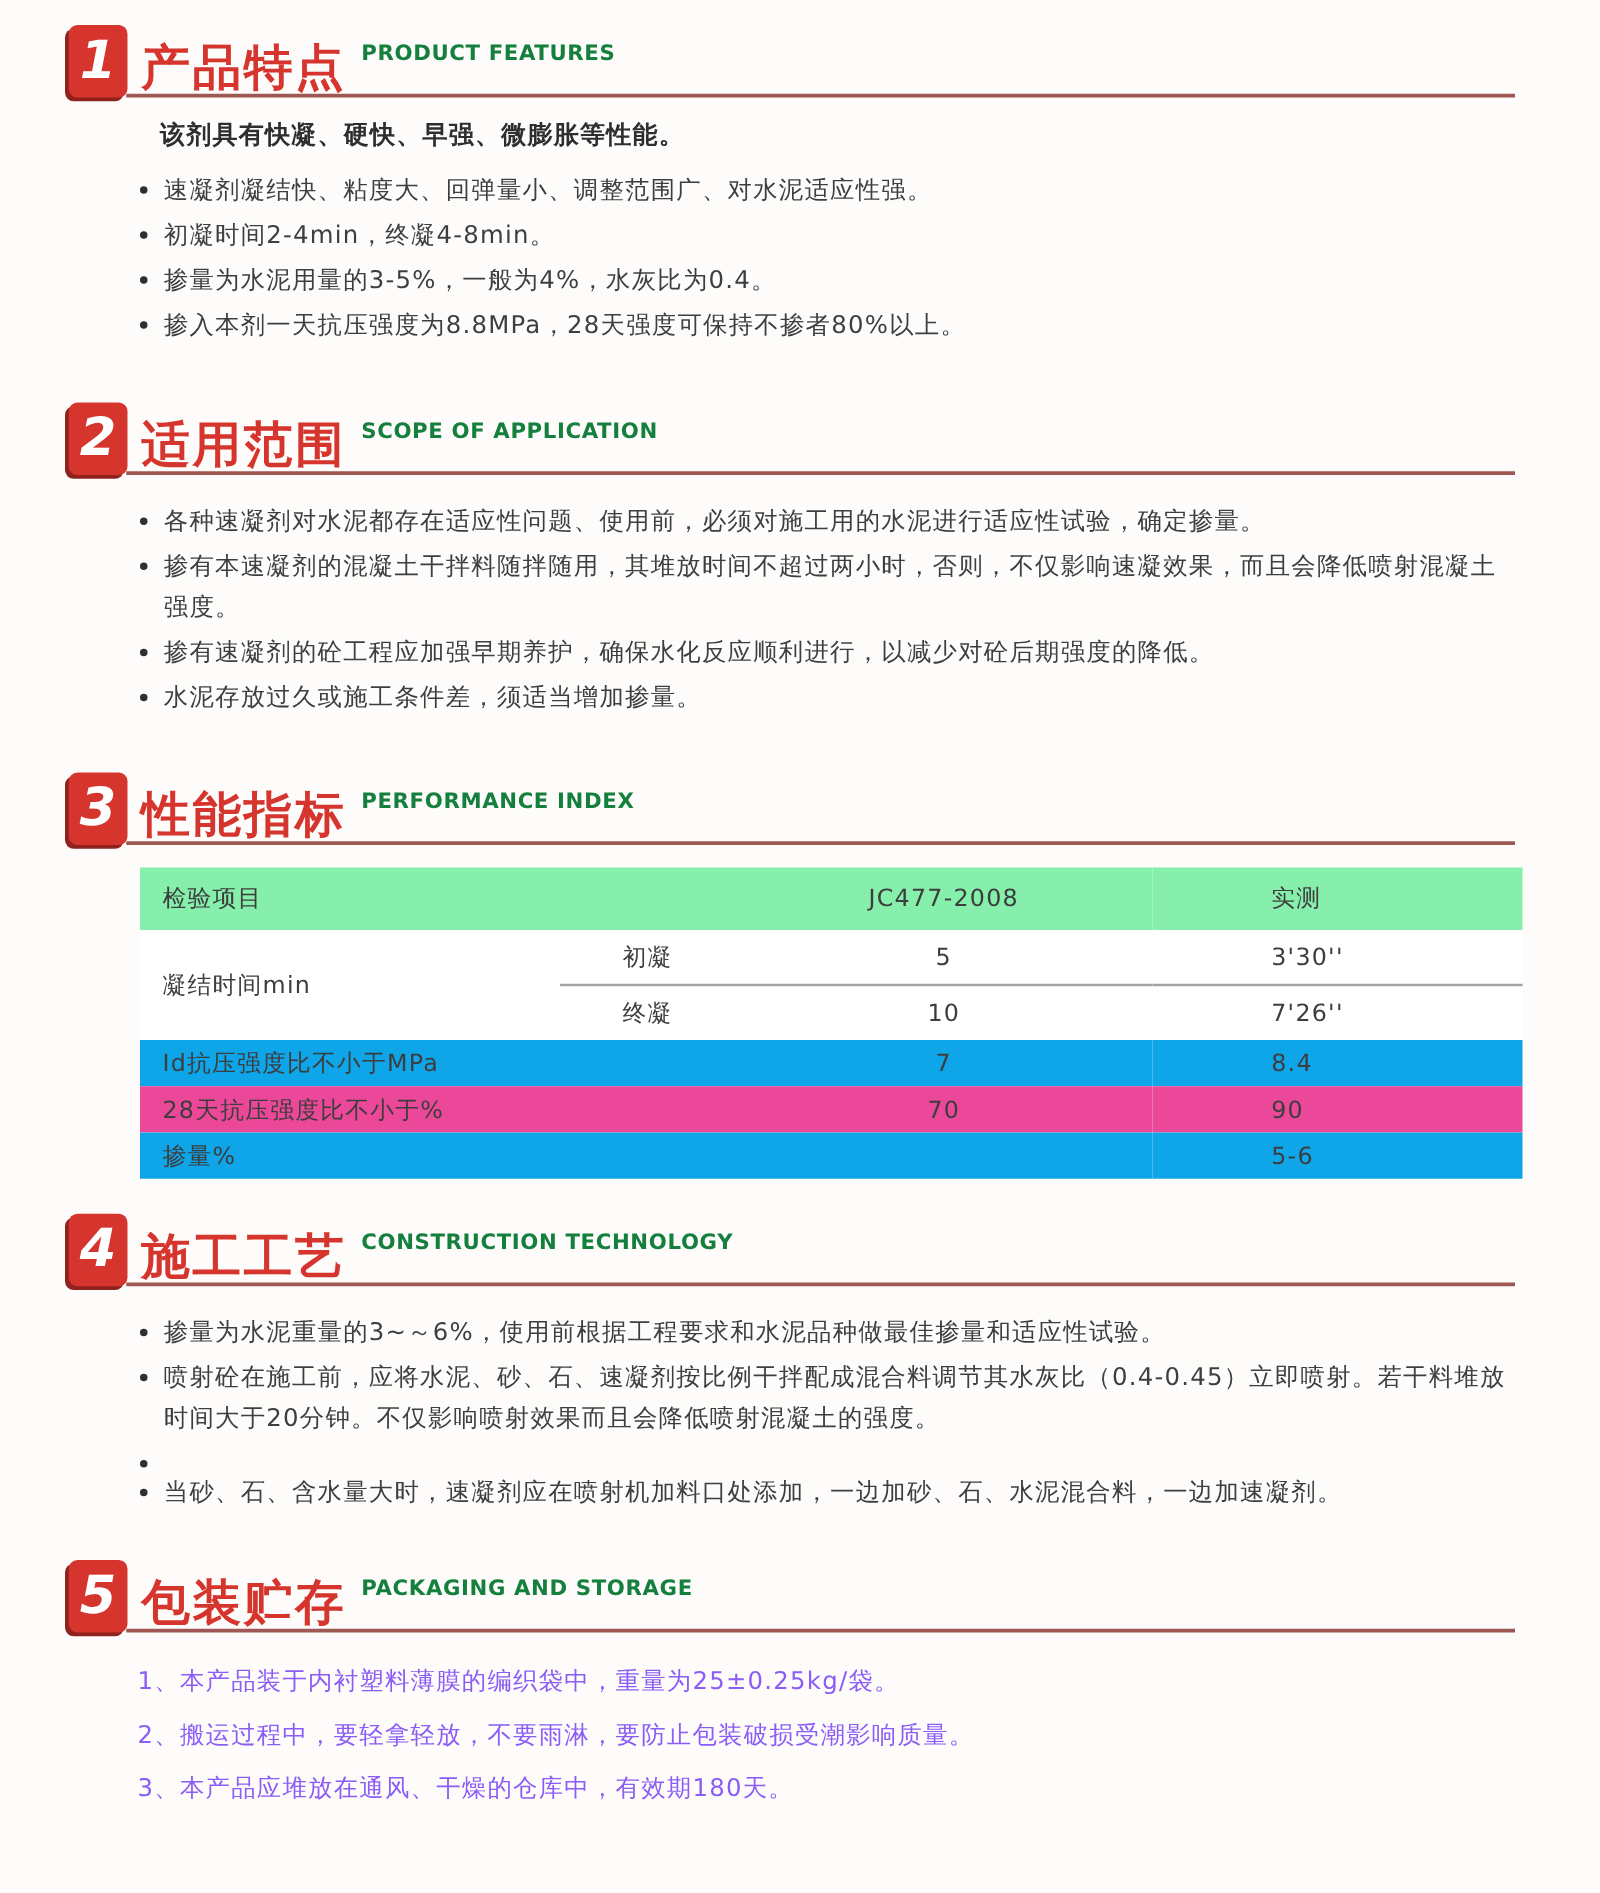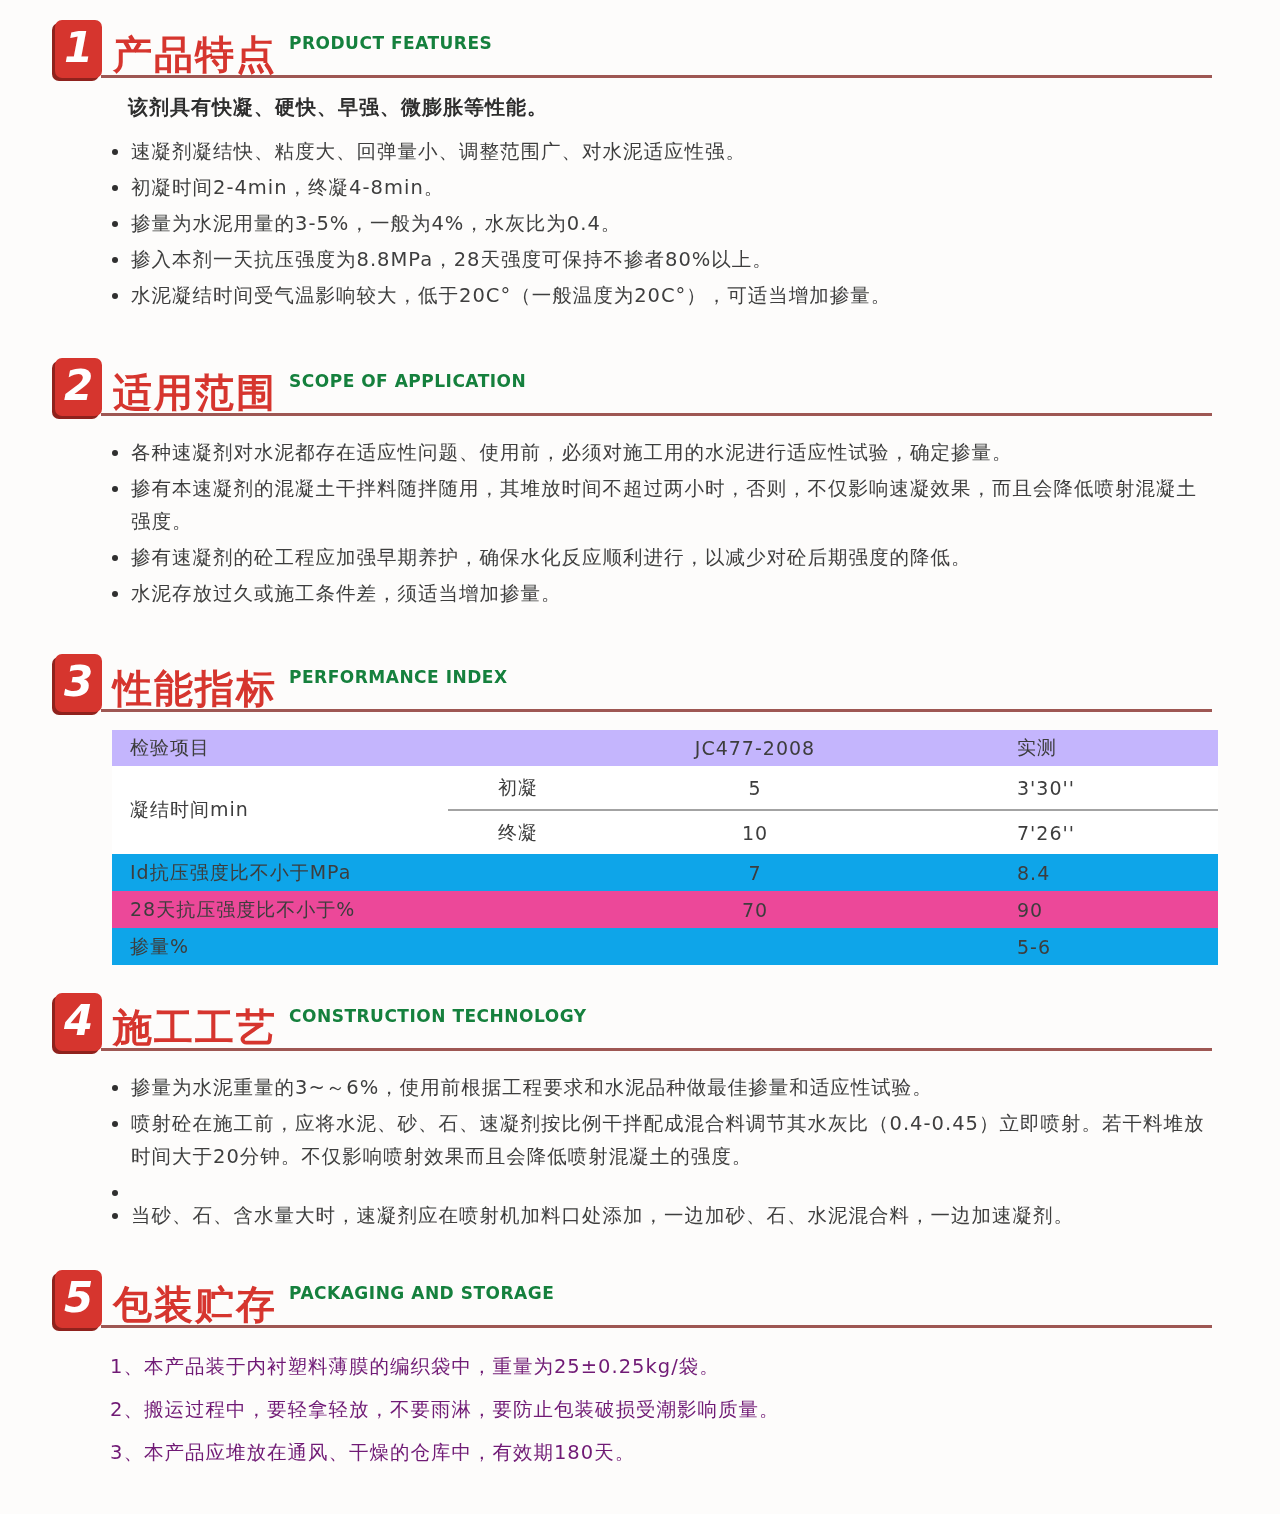--- a/index.html
+++ b/index.html
@@ -56,35 +56,35 @@
     display:flex; gap:13px;
     font-size:19.5px; line-height:33px; letter-spacing:1px;
     color:#3e3e3e; margin-bottom:3px;
   }
   .dot{
     flex:0 0 auto; width:6px; height:6px; border-radius:50%;
     background:#2f2f2f; margin-top:14px;
   }
   .numbered{margin:16px 0 0 55px;}
   .numbered p{
-    margin:0 0 10px 0; font-size:19.5px; line-height:33px; letter-spacing:1px; color:#701a75;
+    margin:0 0 10px 0; font-size:19.5px; line-height:33px; letter-spacing:1px; color:#8b5cf6;
   }
 
   
   table.perf{
     border-collapse:collapse; table-layout:fixed;
     width:1106px; margin:12px 0 0 57px;
     font-size:19px; color:#3d3d3d; letter-spacing:1px;
   }
   .perf th,.perf td{font-weight:normal; text-align:left; padding:0;}
   .perf .c1{padding-left:18px;}
   .perf .csub{text-align:center;}
   .perf .cstd{text-align:center;}
   .perf .cmea{padding-left:95px;}
-  .perf tr.hrow{height:36px; background:#c4b5fd;}
+  .perf tr.hrow{height:50px; background:#86efac;}
   .perf tr.set-row{height:44px; background:#ffffff;}
   .perf tr.second td{border-top:2px solid #a3a3a3;}
   .perf tr.body-row{height:37px;}
   .perf tr.gray{background:#0ea5e9;}
   .perf tr.white{background:#ec4899;}
 </style>
 </head>
 <body>
 
 <div class="page">
@@ -110,24 +110,20 @@
           <span class="dot"></span>
           <span>初凝时间2-4min，终凝4-8min。</span>
         </li>
       <li>
           <span class="dot"></span>
           <span>掺量为水泥用量的3-5%，一般为4%，水灰比为0.4。</span>
         </li>
       <li>
           <span class="dot"></span>
           <span>掺入本剂一天抗压强度为8.8MPa，28天强度可保持不掺者80%以上。</span>
-        </li>
-      <li>
-          <span class="dot"></span>
-          <span>水泥凝结时间受气温影响较大，低于20C°（一般温度为20C°），可适当增加掺量。</span>
         </li>
     </ul>
   </section>
 
   <section class="sec sec-2">
     <div class="sec-head">
       <div class="badge">
         <span>2</span>
       </div>
       <div class="titles">

